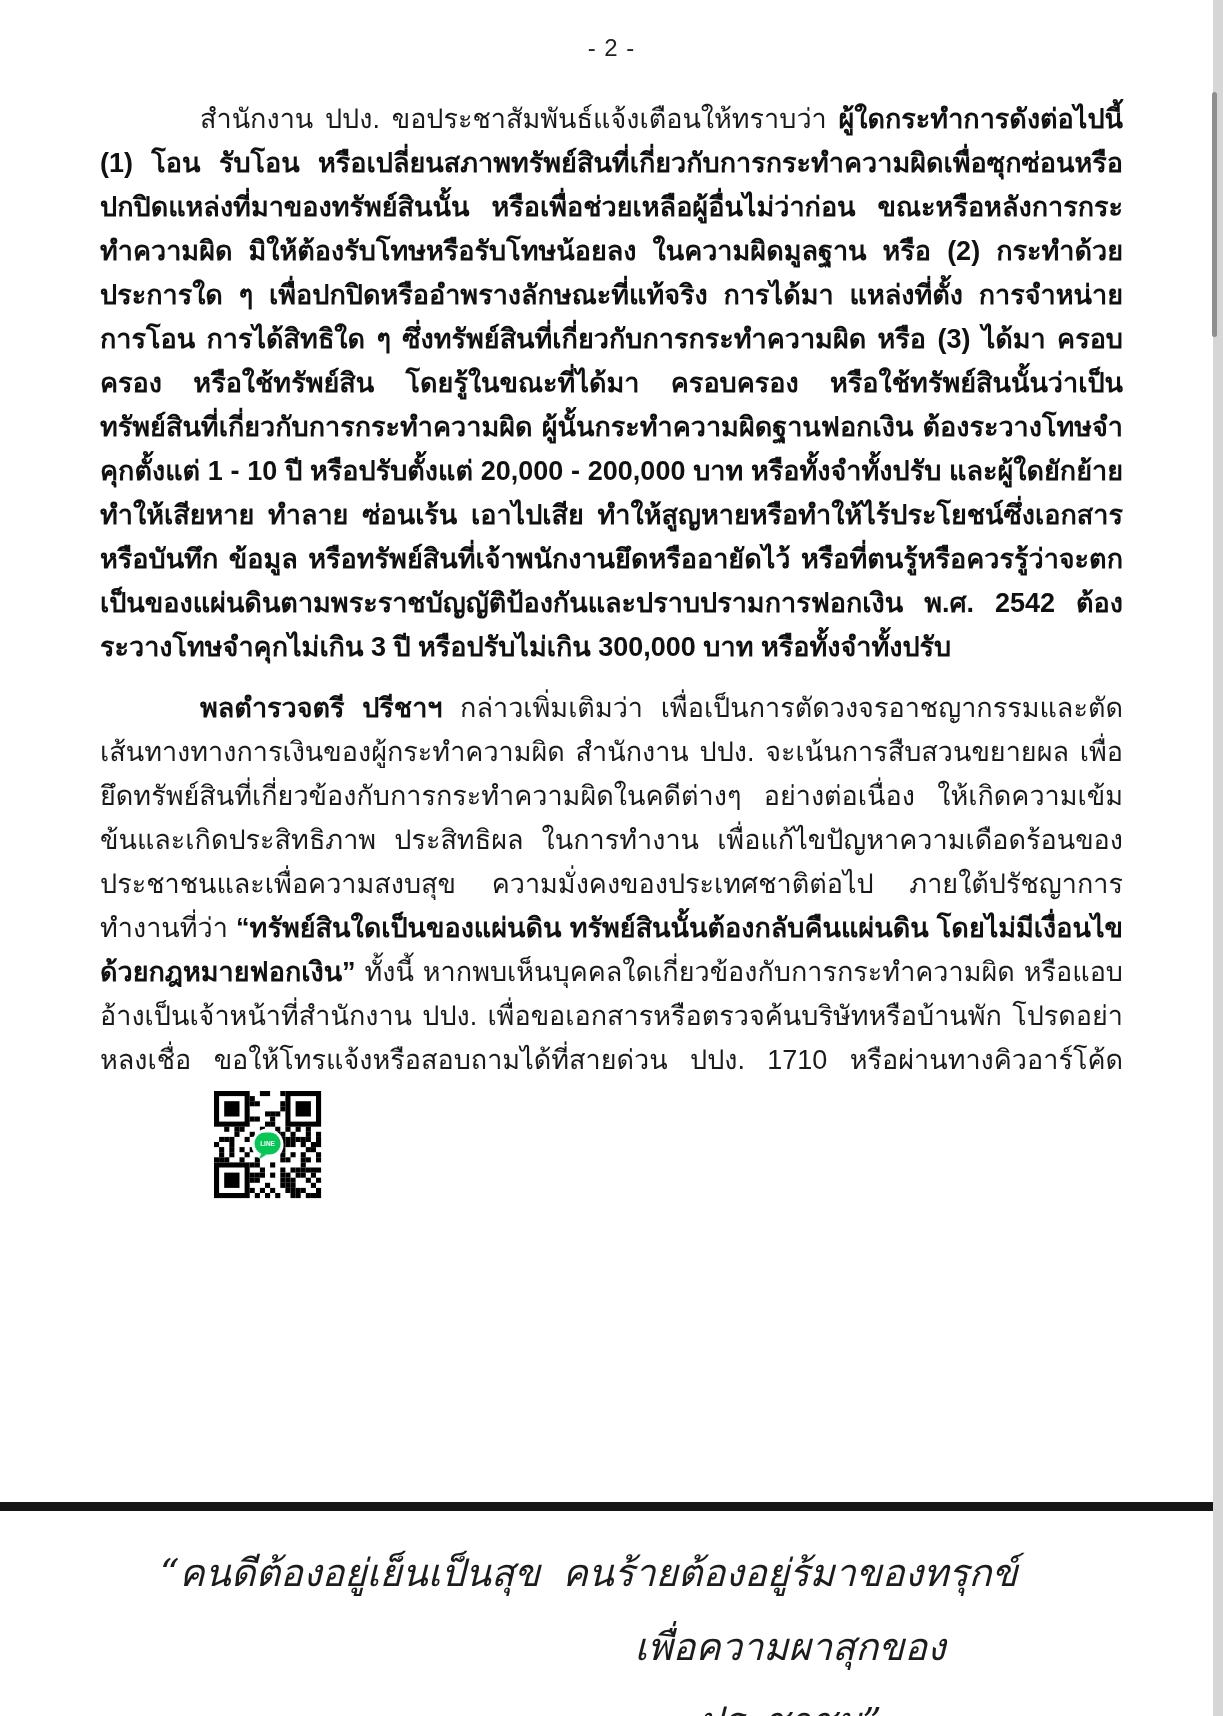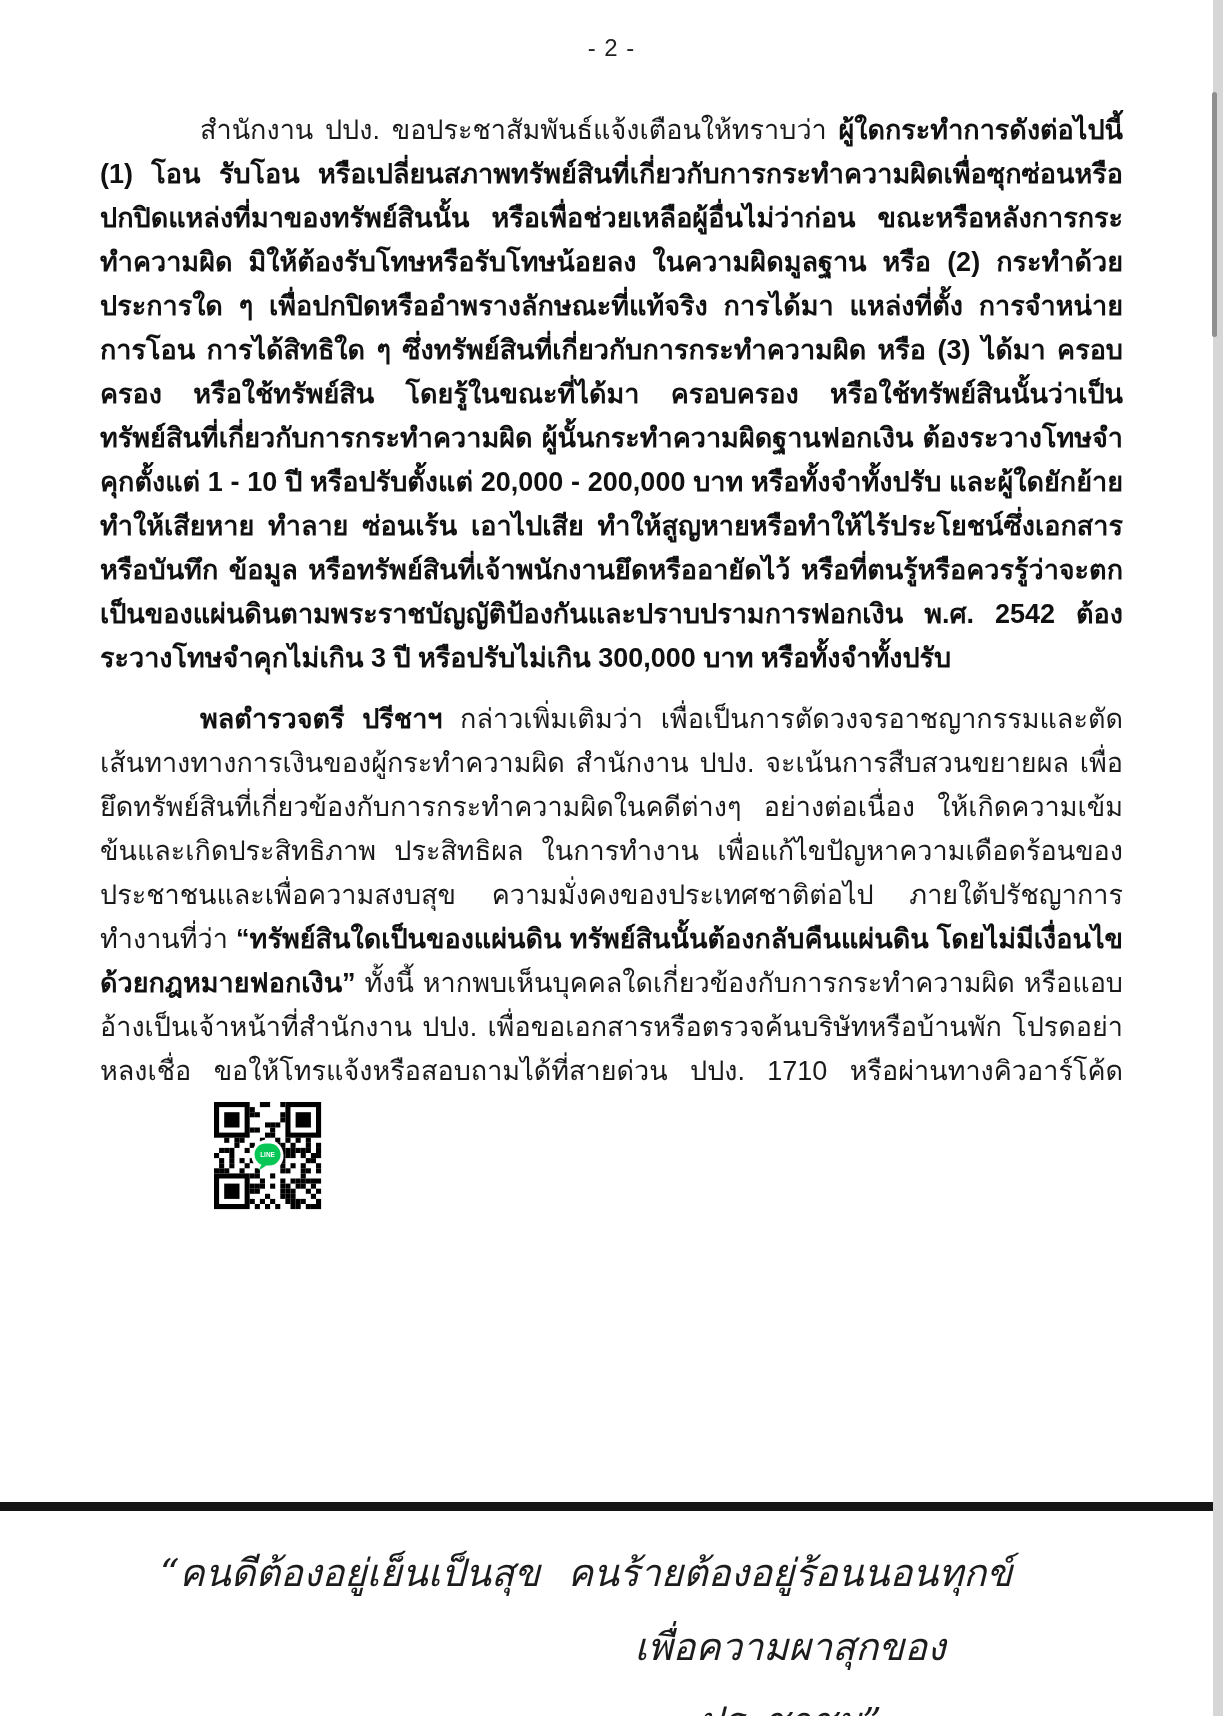--- a/index.html
+++ b/index.html
@@ -8,21 +8,21 @@
     background:#ffffff;
     font-family:"Liberation Sans","DejaVu Sans",sans-serif;
     color:#1a1a1a;
   }
   .page-number{
     position:absolute;top:34px;left:0;right:0;
     text-align:center;font-size:24px;color:#222;
     letter-spacing:1px;
   }
   .content{
-    position:absolute;top:108px;left:100px;width:1023px;
+    position:absolute;top:97px;left:100px;width:1023px;
     font-size:27px;line-height:44px;text-align:justify;
   }
   .content p{margin:0 0 17px 0;text-indent:100px;}
   .content strong{font-weight:bold;color:#111;}
   .qr-inline{
     display:inline-block;vertical-align:text-top;
     margin-left:14px;width:108px;height:110px;
   }
   .footer-divider{
     position:absolute;left:0;top:1502px;width:1223px;height:9px;
@@ -203,19 +203,19 @@
         </svg></span></p>
 </div>
 
 <div class="footer-divider"></div>
 
 <div class="footer-quotes">
   <div class="footer-col left">
     <div>“คนดีต้องอยู่เย็นเป็นสุข</div>
   </div>
   <div class="footer-col right">
-    <div>คนร้ายต้องอยู่ร้อนนอนทุกข์</div>
+    <div>คนร้ายต้องอยู่ร้มาของทรุกข์</div>
     <div>เพื่อความผาสุกของประชาชน”</div>
   </div>
 </div>
 
 <div class="page-edge-shadow"></div>
 <div class="page-edge-dark"></div>
 
 </body></html>

